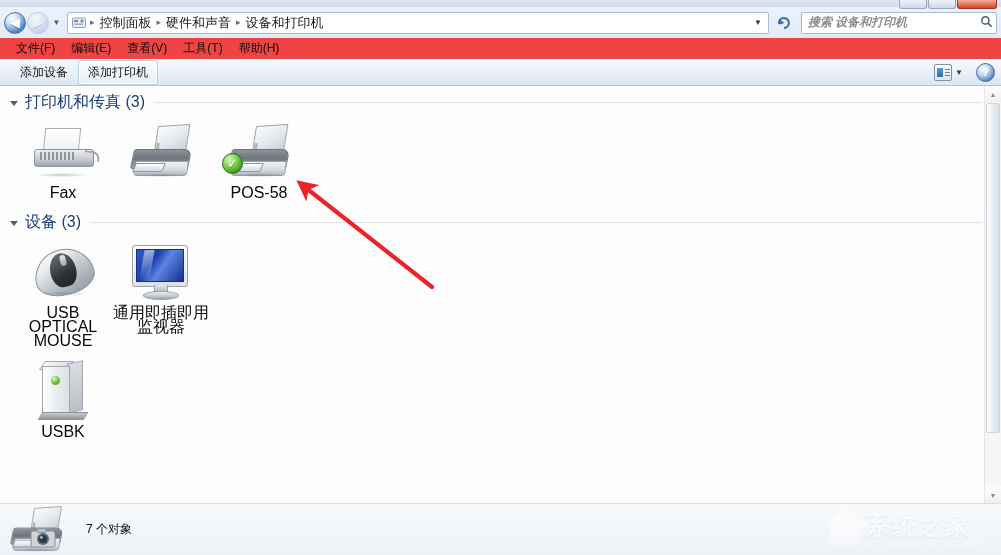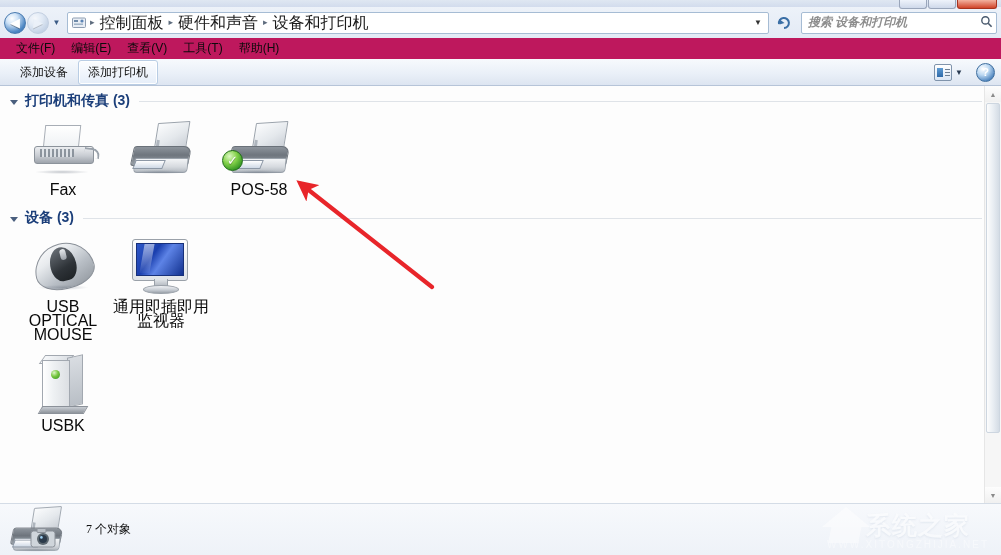--- a/index.html
+++ b/index.html
@@ -112,21 +112,21 @@
   .crumbicon {
     width: 16px; height: 16px;
     flex: 0 0 auto;
     margin-right: 2px;
     position: relative;
   }
   .crumb {
     padding: 0 4px;
     height: 19px;
     line-height: 19px;
-    font-size: 16px;
+    font-size: 13px;
     color: #1a1a1a;
     white-space: nowrap;
   }
   .crumbsep {
     color: #5d6b7d;
     font-size: 9px;
     padding: 0 1px;
     line-height: 19px;
   }
   .addrspacer { flex: 1 1 auto; }
@@ -164,21 +164,21 @@
     white-space: nowrap;
     overflow: hidden;
     font-weight: bold;
   }
   .searchicon { width: 16px; flex: 0 0 auto; text-align: center; color: #4a5a6e; }
 
   
   .menubar {
     flex: 0 0 auto;
     height: 21px;
-    background: #be185d;
+    background: #ef4444;
     display: flex;
     align-items: center;
     padding-left: 8px;
     box-sizing: border-box;
   }
   .menuitem {
     padding: 2px 8px;
     font-size: 12px;
     color: #0b0b0b;
     white-space: nowrap;
@@ -285,25 +285,24 @@
   .tri {
     width: 0; height: 0;
     border-left: 4px solid transparent;
     border-right: 4px solid transparent;
     border-top: 5px solid #4a5f7e;
     margin-right: 7px;
     margin-top: 2px;
     flex: 0 0 auto;
   }
   .sectitle {
-    font-size: 14px;
+    font-size: 16px;
     color: #1c3f7a;
     white-space: nowrap;
     flex: 0 0 auto;
-    font-weight: bold;
   }
   .secline {
     flex: 1 1 auto;
     height: 1px;
     background: #dfe3e8;
     margin-left: 9px;
     margin-right: 2px;
   }
 
   .items {
@@ -519,21 +518,20 @@
     align-items: center;
     padding-left: 6px;
     box-sizing: border-box;
     position: relative;
   }
   .sb-icon { width: 74px; height: 46px; position: relative; flex:0 0 auto;}
   .sb-text {
     font-size: 12px;
     color: #111;
     margin-left: 6px;
-    font-family: Liberation Serif, serif;
   }
 
   
   .watermark {
     position: absolute;
     right: 6px;
     bottom: 2px;
     width: 175px;
     height: 56px;
     opacity: .5;

